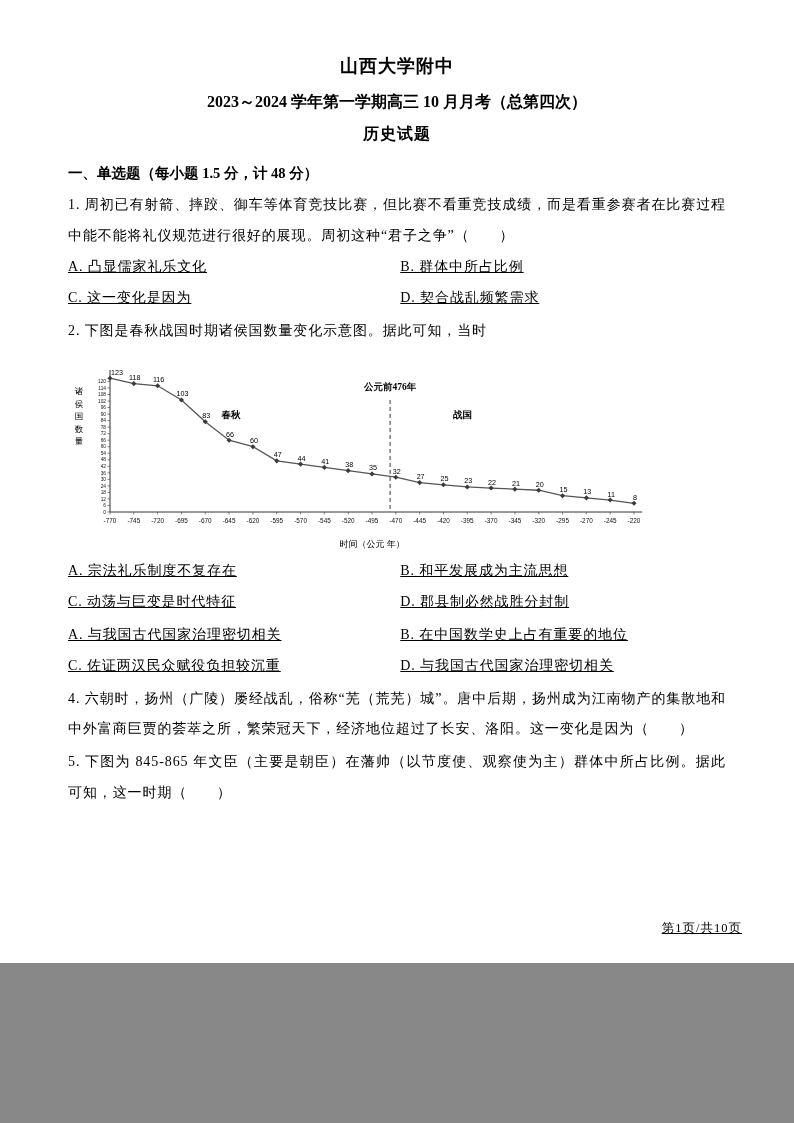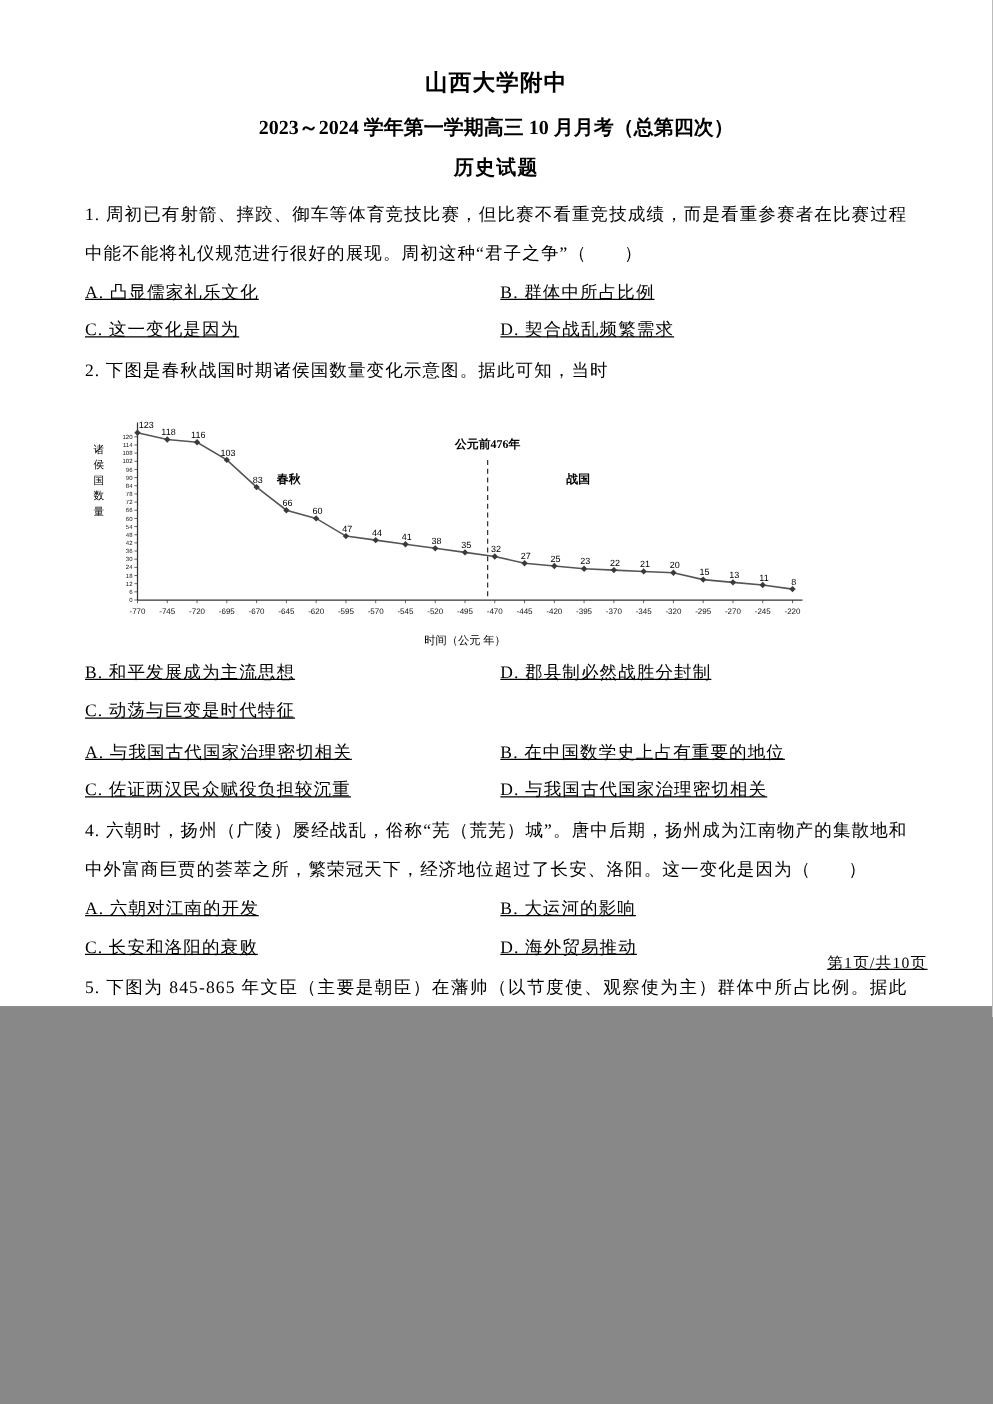--- a/index.html
+++ b/index.html
@@ -1,18 +1,18 @@
 <!DOCTYPE html>
 <html><head>
 <meta charset="utf-8">
 <style>
   * { margin:0; padding:0; box-sizing:border-box; }
   html,body { background:#888; }
   .page {
-    width:794px; height:805px; margin:0 auto; background:#ffffff; color:#000;
+    width:794px; height:963px; margin:0 auto; background:#ffffff; color:#000;
     position:relative; padding:54px 68px 0 68px; overflow:hidden;
     font-family:"Liberation Serif","DejaVu Serif",serif; font-size:14px;
   }
   .title { text-align:center; font-weight:bold; }
   .school  { font-size:18px; margin-bottom:14px; letter-spacing:1px; }
   .exam    { font-size:16px; margin-bottom:11px;text-align:center; }
   .subject { font-size:16px; margin-bottom:13px; letter-spacing:1px; }
   .section-heading { font-weight:bold; font-size:14.5px; line-height:2.1; }
   .stem { line-height:2.2; letter-spacing:0.9px; text-align:justify; }
   .options { display:grid; grid-template-columns:50.5% 49.5%; line-height:2.2; letter-spacing:0.9px;text-decoration:underline; }
@@ -25,20 +25,21 @@
 </style>
 </head>
 <body>
 
 <div class="page">
 
   <h1 class="title school">山西大学附中</h1>
   <h2 class="title exam">2023～2024 学年第一学期高三 10 月月考（总第四次）</h2>
   <h2 class="title subject">历史试题</h2>
 
+  <p class="section-heading">一、单选题（每小题 1.5 分，计 48 分）</p>
 
   <div class="question">
     <p class="stem">1. 周初已有射箭、摔跤、御车等体育竞技比赛，但比赛不看重竞技成绩，而是看重参赛者在比赛过程中能不能将礼仪规范进行很好的展现。周初这种“君子之争”（　　）</p>
     <div class="options">
       <span>A. 凸显儒家礼乐文化</span>
       <span>B. 群体中所占比例</span>
       <span>C. 这一变化是因为</span>
       <span>D. 契合战乱频繁需求</span>
     </div>
   </div>
@@ -190,43 +191,38 @@
           <text x="394.5090909090909" y="62.432" font-size="9.5" font-weight="bold" text-anchor="middle" fill="#000">战国</text>
           <text x="304" y="191" font-size="9" text-anchor="middle" fill="#000">时间（公元 年）</text>
           <text x="11" y="38" font-size="8.5" text-anchor="middle" fill="#000">诸</text>
           <text x="11" y="50.5" font-size="8.5" text-anchor="middle" fill="#000">侯</text>
           <text x="11" y="63" font-size="8.5" text-anchor="middle" fill="#000">国</text>
           <text x="11" y="75.5" font-size="8.5" text-anchor="middle" fill="#000">数</text>
           <text x="11" y="88" font-size="8.5" text-anchor="middle" fill="#000">量</text>
         </svg>
     </div>
     <div class="options">
+      <span>A. 宗法礼乐制度不复存在</span>
       <span>B. 和平发展成为主流思想</span>
+      <span>C. 动荡与巨变是时代特征</span>
       <span>D. 郡县制必然战胜分封制</span>
-      <span>C. 动荡与巨变是时代特征</span>
     </div>
   </div>
 
   <div class="question">
     <div class="options">
       <span>A. 与我国古代国家治理密切相关</span>
       <span>B. 在中国数学史上占有重要的地位</span>
       <span>C. 佐证两汉民众赋役负担较沉重</span>
       <span>D. 与我国古代国家治理密切相关</span>
     </div>
   </div>
 
   <div class="question">
     <p class="stem">4. 六朝时，扬州（广陵）屡经战乱，俗称“芜（荒芜）城”。唐中后期，扬州成为江南物产的集散地和中外富商巨贾的荟萃之所，繁荣冠天下，经济地位超过了长安、洛阳。这一变化是因为（　　）</p>
-    <div class="options">
-      <span>A. 六朝对江南的开发</span>
-      <span>B. 大运河的影响</span>
-      <span>C. 长安和洛阳的衰败</span>
-      <span>D. 海外贸易推动</span>
-    </div>
   </div>
 
   <div class="question">
     <p class="stem">5. 下图为 845-865 年文臣（主要是朝臣）在藩帅（以节度使、观察使为主）群体中所占比例。据此可知，这一时期（　　）</p>
   </div>
 
   <div class="footer">第1页/共10页</div>
 
 </div>
 

